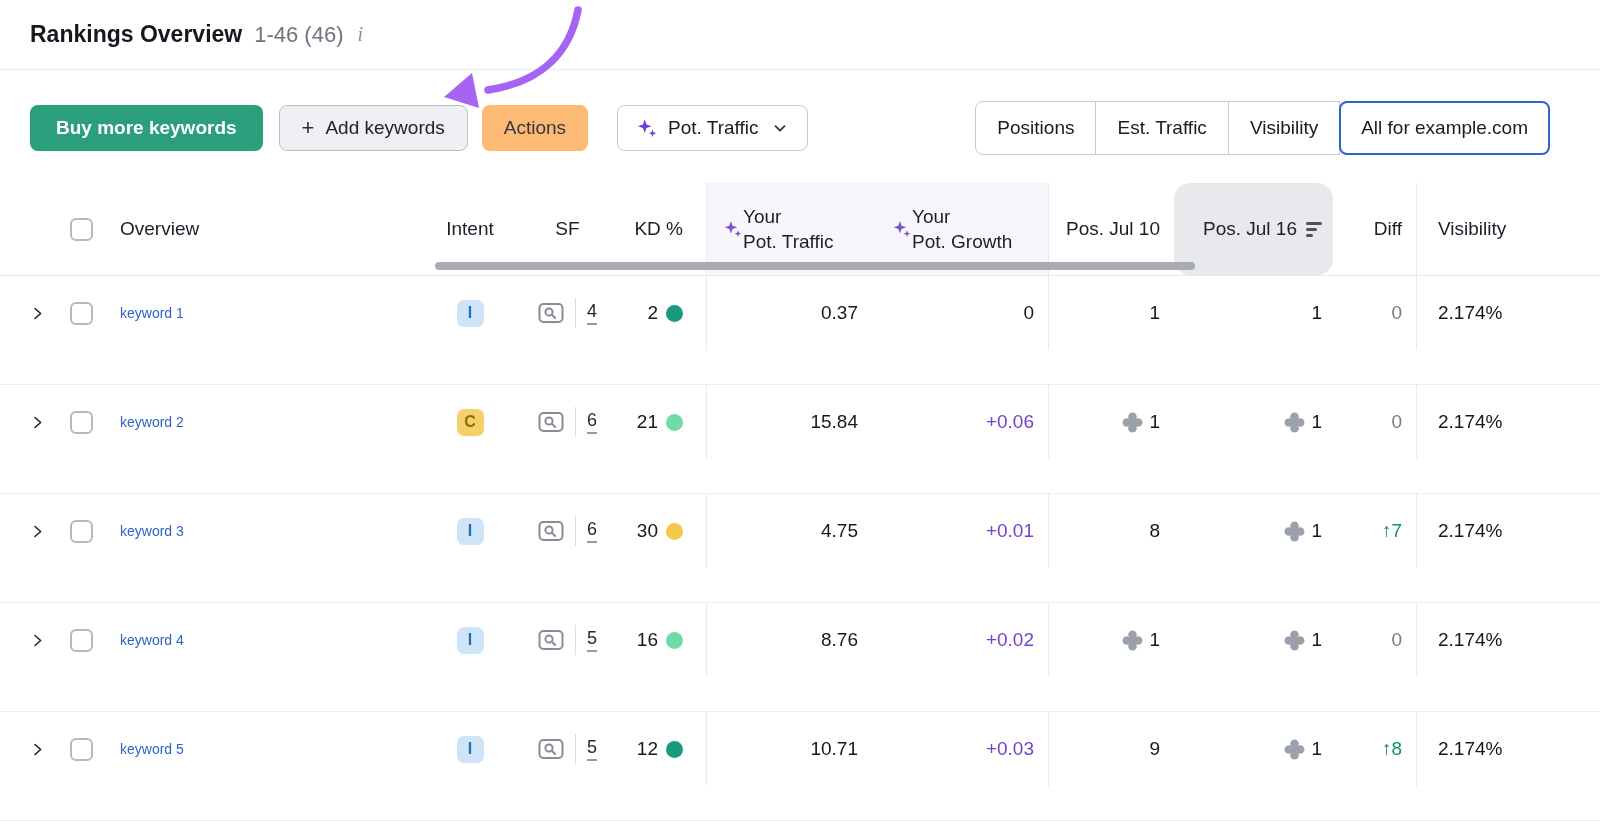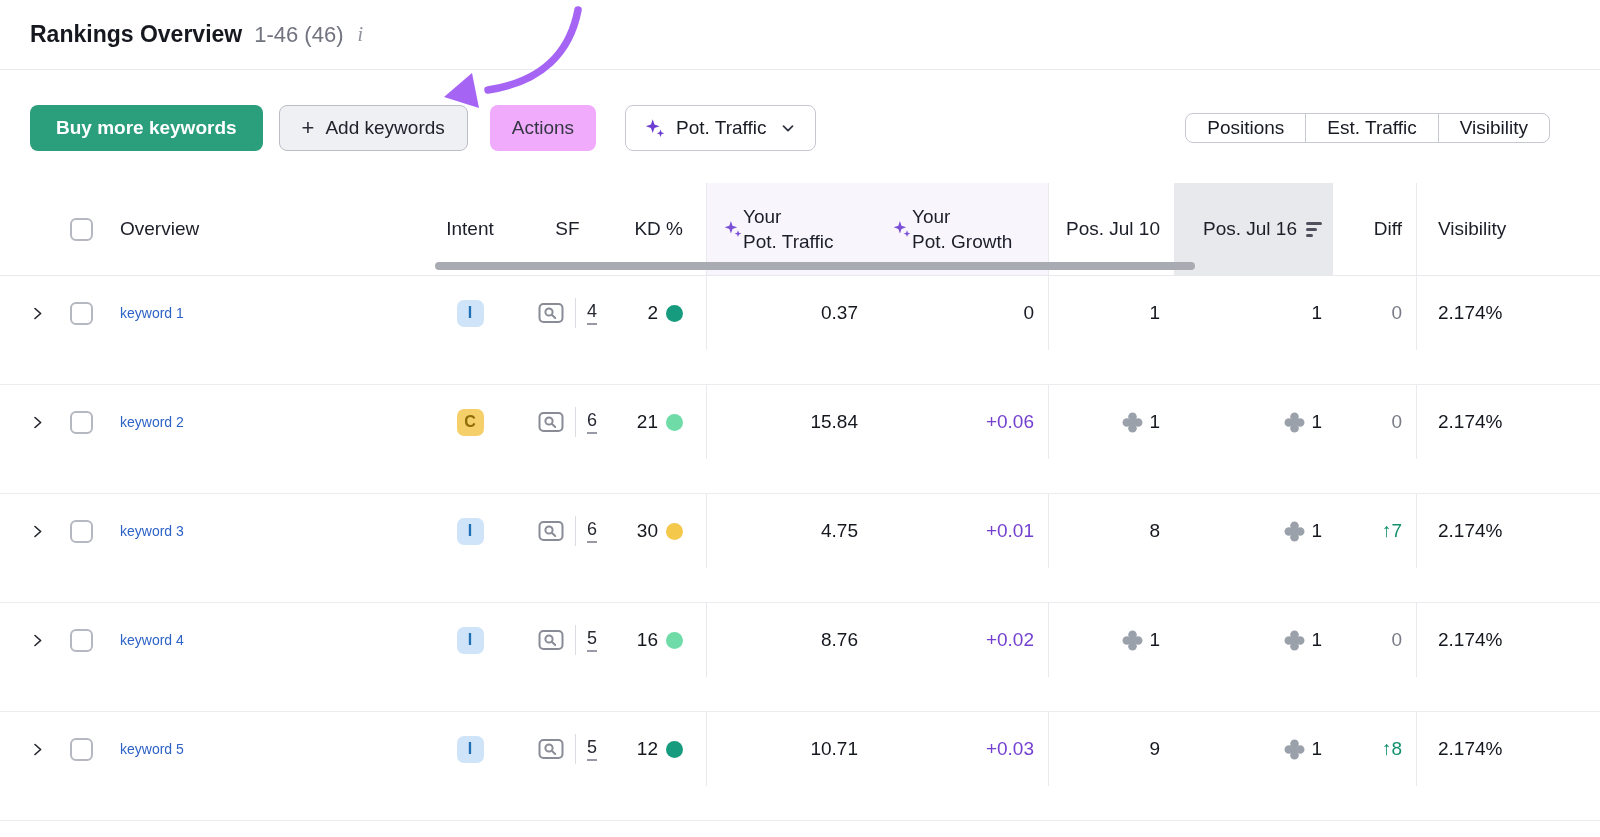--- a/index.html
+++ b/index.html
@@ -19,42 +19,42 @@
 
   
   .toolbar{ margin-top:35px; height:46px; padding:0 50px 0 30px;
     display:flex; align-items:center; }
   .btn{ height:46px; border-radius:8px; display:inline-flex; align-items:center;
     font-size:19px; cursor:pointer; white-space:nowrap; }
   .btn-buy{ background:#2b9e7c; color:#fff; font-weight:700; padding:0 26px; border:none; }
   .btn-add{ background:#eef0f3; border:1px solid #bcbec7; color:#20222c;
     padding:0 22px; margin-left:16px; gap:11px; }
   .plus{ font-size:22px; line-height:1; color:#2a2c36; }
-  .btn-actions{ background:#f0abfc; border:none; color:#343743; padding:0 22px; margin-left:22px; }
+  .btn-actions{ background:#fdba74; border:none; color:#343743; padding:0 22px; margin-left:14px; }
   .dropdown{ background:#fff; border:1px solid #c7c9d1; margin-left:29px;
     padding:0 18px; gap:10px; color:#191b24; }
   .dropdown .chev{ margin-left:2px; display:flex; }
   .tab-group{ margin-left:auto; display:flex; }
-  .tab{ height:30px; display:flex; align-items:center; padding:0 21px;
+  .tab{ height:54px; display:flex; align-items:center; padding:0 21px;
     background:#fff; border:1px solid #c7c9d1; margin-left:-1px;
     font-size:19px; color:#191b24; cursor:pointer; white-space:nowrap; }
   .tab:first-child{ border-radius:8px 0 0 8px; margin-left:0; }
   .tab:last-child{ border-radius:0 8px 8px 0; }
   .tab.active{ border:2px solid #2b66c8; border-radius:8px; position:relative; z-index:2; padding:0 20px; }
 
   
   .table{ margin-top:32px; position:relative; }
   .trow{ display:grid;
     grid-template-columns:62px 44px 324px 80px 115px 81px 172px 170px 126px 159px 83px 184px; }
   .cell{ display:flex; align-items:center; font-size:19px; color:#15171f; }
 
   .thead .trow{ height:93px; border-bottom:1px solid #e8e9ec; }
   .thead .cell{ color:#1c1e28; }
   .band-purple{ background:#f9f5fd; }
-  .band-grey{ background:#e8e9ed; }
+  .band-grey{ background:#e8e9ed;border-radius:16px; }
 
   .tbody .trow{ height:109px; border-bottom:1px solid #ebecef; }
   .tbody .cell{ height:74px; }
 
   
   .pl-expand{ padding-left:30px; }
   .pl-check{ padding-left:8px; }
   .pl-kw{ padding-left:14px; }
   .al-center{ justify-content:center;text-align:center; }
   .al-right{ justify-content:flex-end; }
@@ -131,20 +131,21 @@
       <svg width="18" height="18" viewBox="0 0 24 24" fill="none">
         <path d="M6 9.5l6 6 6-6" stroke="#343743" stroke-width="2.4" stroke-linecap="round" stroke-linejoin="round"></path>
       </svg>
     </span>
   </button>
 
   <div class="tab-group">
     <div class="tab">Positions</div>
     <div class="tab">Est. Traffic</div>
     <div class="tab">Visibility</div>
+    <div class="tab active" style="border-color: rgb(43, 102, 200);">All for example.com</div>
   </div>
 </div>
 
 <div class="table">
 
   <div class="thead">
     <div class="trow">
       <div class="cell pl-expand"></div>
       <div class="cell pl-check">
         <span class="checkbox"></span>

